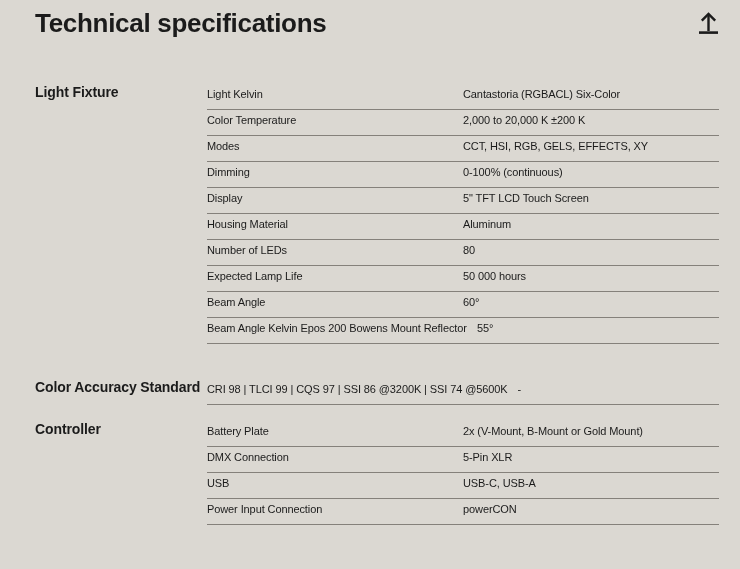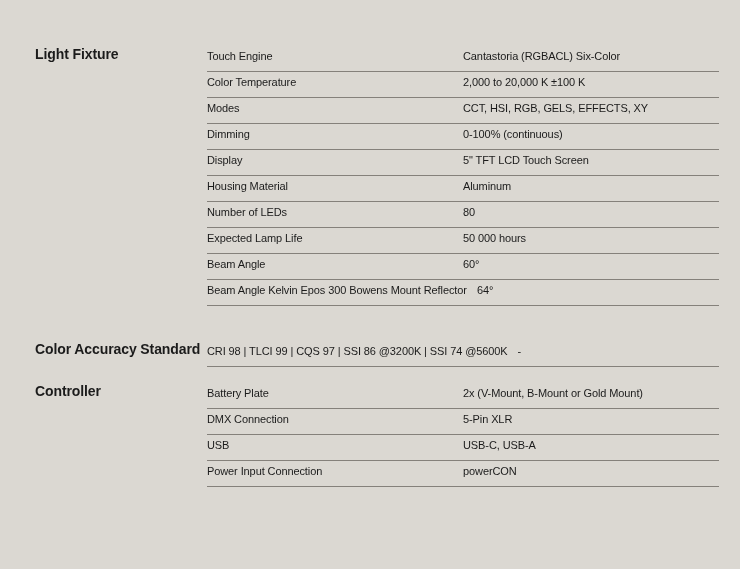--- a/index.html
+++ b/index.html
@@ -75,33 +75,45 @@
   .spec-value{
     flex:1;
     white-space:nowrap;
   }
 </style>
 </head>
 <body>
 
 <div class="page">
 
+  <div class="header">
+    <h1 class="page-title">Technical specifications</h1>
+    <button class="export-btn" aria-label="export">
+      <span>
+        <svg width="21" height="23" viewBox="0 0 21 23" fill="none">
+          <path d="M10.5 20 L10.5 3.5" stroke="#1B1B1B" stroke-width="2.4"></path>
+          <path d="M3.8 9.6 L10.5 2.9 L17.2 9.6" stroke="#1B1B1B" stroke-width="2.4"></path>
+          <path d="M1 21.6 L20 21.6" stroke="#1B1B1B" stroke-width="2.6"></path>
+        </svg>
+      </span>
+    </button>
+  </div>
 
   <div class="sections">
     <div class="section section-1">
       <div class="section-heading">Light Fixture</div>
       <div class="spec-table">
     <div class="spec-row">
-      <div class="spec-label">Touch Engine</div>
+      <div class="spec-label">Light Kelvin</div>
       <div class="spec-value">Cantastoria (RGBACL) Six-Color</div>
     </div>
 
     <div class="spec-row">
       <div class="spec-label">Color Temperature</div>
-      <div class="spec-value">2,000 to 20,000 K ±100 K</div>
+      <div class="spec-value">2,000 to 20,000 K ±200 K</div>
     </div>
 
     <div class="spec-row">
       <div class="spec-label">Modes</div>
       <div class="spec-value">CCT, HSI, RGB, GELS, EFFECTS, XY</div>
     </div>
 
     <div class="spec-row">
       <div class="spec-label">Dimming</div>
       <div class="spec-value">0-100% (continuous)</div>
@@ -126,22 +138,22 @@
       <div class="spec-label">Expected Lamp Life</div>
       <div class="spec-value">50 000 hours</div>
     </div>
 
     <div class="spec-row">
       <div class="spec-label">Beam Angle</div>
       <div class="spec-value">60°</div>
     </div>
 
     <div class="spec-row">
-      <div class="spec-label">Beam Angle Kelvin Epos 300 Bowens Mount Reflector</div>
-      <div class="spec-value">64°</div>
+      <div class="spec-label">Beam Angle Kelvin Epos 200 Bowens Mount Reflector</div>
+      <div class="spec-value">55°</div>
     </div>
   </div>
     </div>
 
     <div class="section section-2">
       <div class="section-heading">Color Accuracy Standard</div>
       <div class="spec-table">
     <div class="spec-row">
       <div class="spec-label">CRI 98 | TLCI 99 | CQS 97 | SSI 86 @3200K | SSI 74 @5600K</div>
       <div class="spec-value">-</div>

